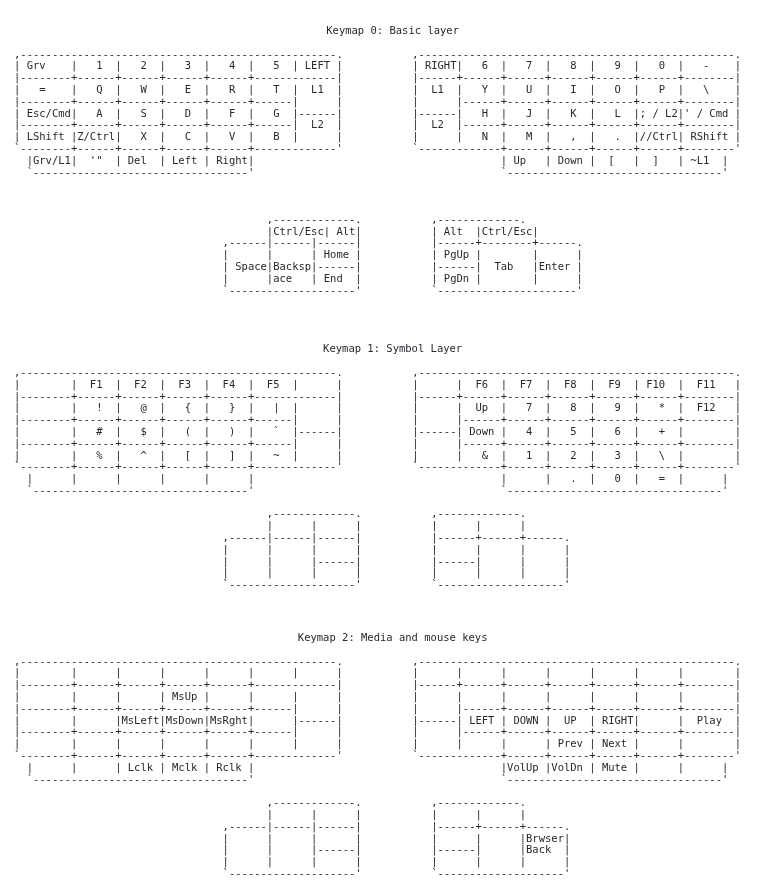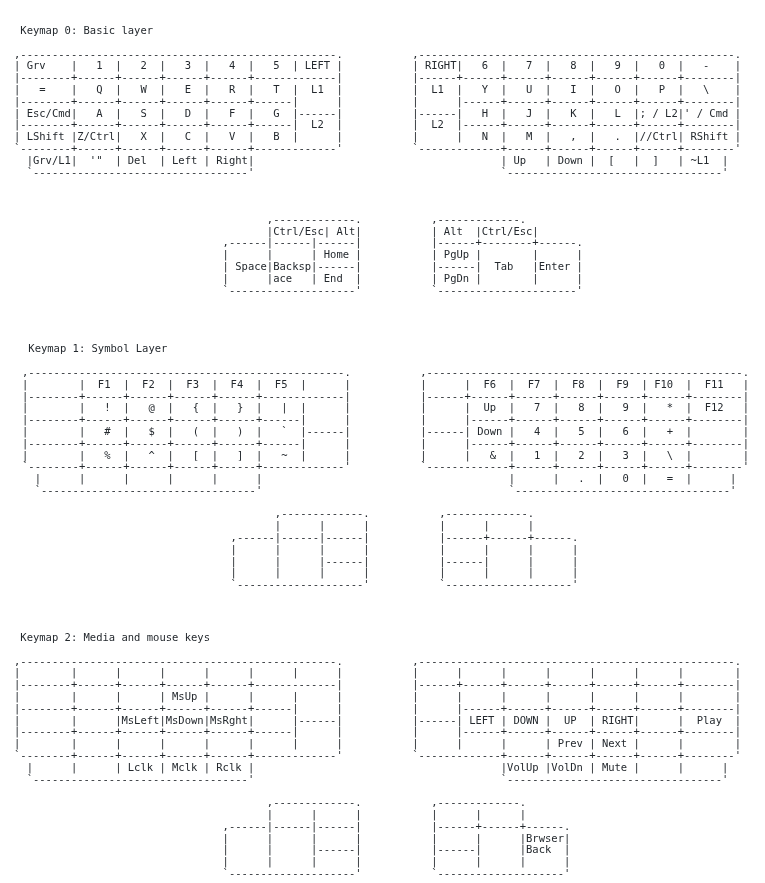--- a/index.html
+++ b/index.html
@@ -9,30 +9,31 @@
   body {
     width: 765px;
     height: 883px;
     box-sizing: border-box;
     padding: 25px 0 0 14px;
     overflow: hidden;
     color: #24292e;
   }
   .keymap-doc { display: block; }
   .keymap-section { display: block; }
-  .keymap-section.s1 { margin-top: 47px; margin-left: 8px; }
+  .keymap-section.s1 { margin-top: 47px; }
   .keymap-section.s2 { margin-top: 41px; }
   .keymap-title {
     font-family: "DejaVu Sans Mono", monospace;
     font-size: 10.5px;
     line-height: 11.8px;
     font-weight: 400;
     margin: 0 0 11.8px 0;
     padding-left: 1ch;
     white-space: pre;
+    text-align: center;
   }
   .keymap-art {
     font-family: "DejaVu Sans Mono", monospace;
     font-size: 10.5px;
     line-height: 11.8px;
     margin: 0;
     white-space: pre;
     tab-size: 4;
   }
 </style>

